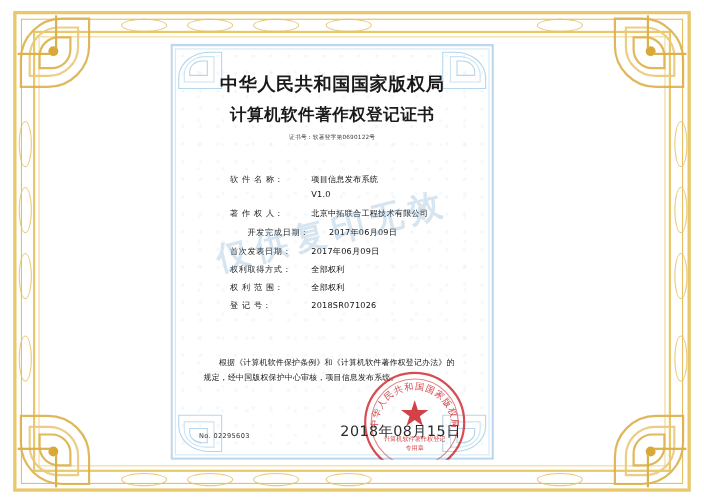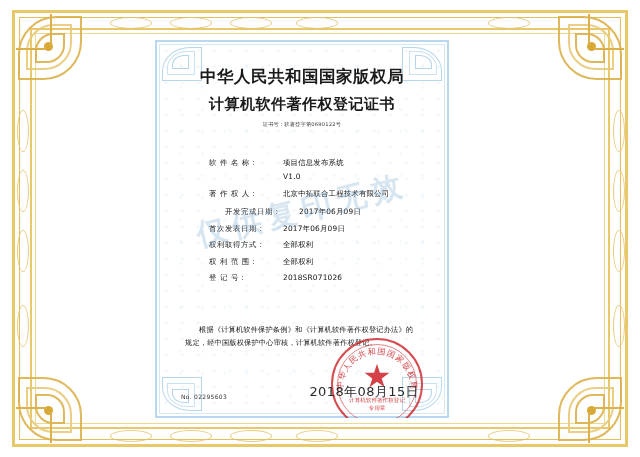--- a/index.html
+++ b/index.html
@@ -464,21 +464,21 @@
         <div class="val">全部权利</div>
       </div>
       <div class="row">
         <div class="lbl">登 记 号：</div>
         <div class="val">2018SR071026</div>
       </div>
     </div>
 
     <div class="para">
       <span class="indent"></span><span>根据《计算机软件保护条例》和《计算机软件著作权登记办法》的</span><br>
-      <span>规定，经中国版权保护中心审核，计算机软件著作权登记。</span>
+      <span>规定，经中国版权保护中心审核，项目信息发布系统。</span>
     </div>
 
     <div class="watermark">仅供复印无效</div>
 
     <div class="seal">
       <div class="ring"></div>
       <div class="ring2"></div>
       <svg class="arc-text" viewBox="0 0 92 92">
         <defs>
           <path id="sealArc" d="M 12,50 A 34,34 0 0 1 80,50"></path>

